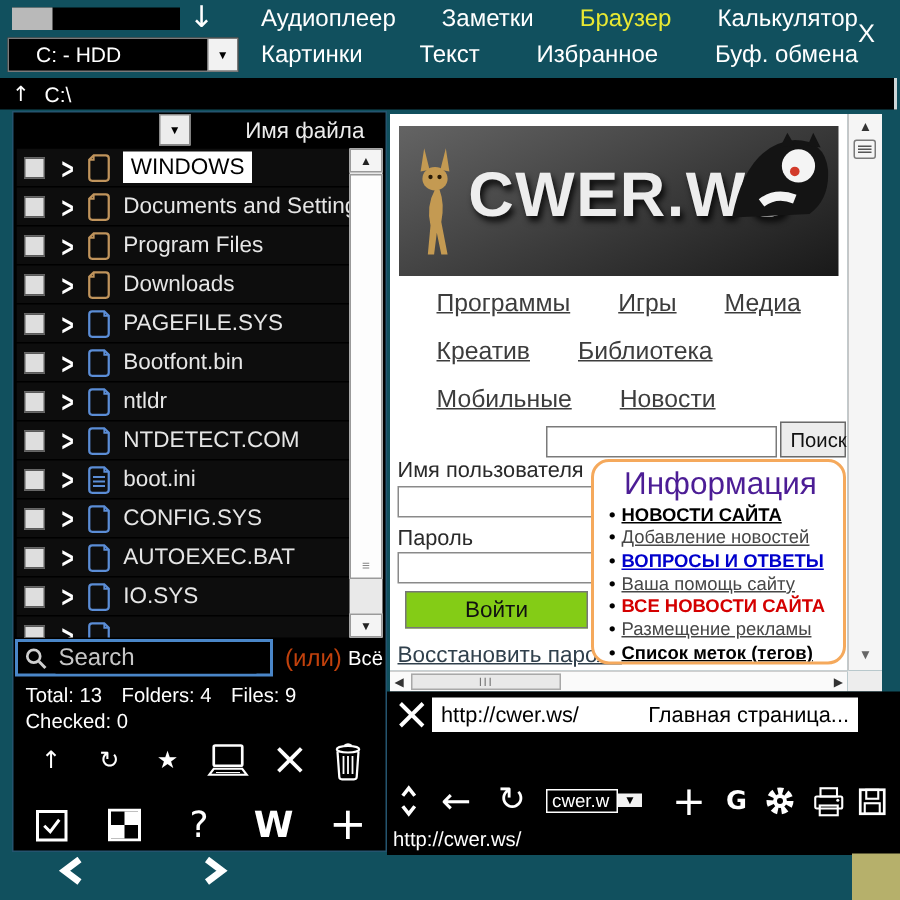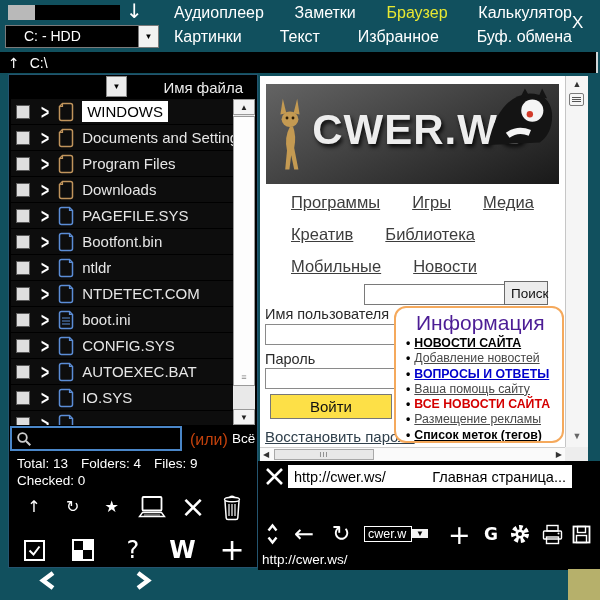--- a/index.html
+++ b/index.html
@@ -63,28 +63,28 @@
   #banner{position:absolute;left:6px;top:8px;width:293px;height:100px;
           background:linear-gradient(155deg,#646464,#3a3a3a 55%,#191919);}
   #logo{position:absolute;left:0;right:0;top:22px;text-align:center;color:#ededed;font-size:42px;font-weight:bold;
         letter-spacing:1px;text-shadow:2px 3px 4px rgba(0,0,0,.85);padding-left:14px;}
   #coyote{position:absolute;left:6px;bottom:8px;}
   #cat{position:absolute;right:2px;top:2px;}
   #bnav{position:absolute;left:10px;top:110px;margin-left:21px;}
   .bnav-row{height:32px;display:flex;align-items:center;gap:32px;}
   .bnav-row a{color:#3d3d3d;font-size:16.5px;text-decoration:underline;white-space:nowrap;}
   #bsearch-input{position:absolute;left:104px;top:208px;width:148px;height:17px;border:1px solid #7a7a7a;}
-  #bsearch-btn{position:absolute;left:244px;top:205px;width:44px;height:24px;background:#ececec;
+  #bsearch-btn{position:absolute;left:260px;top:205px;width:44px;height:24px;background:#ececec;
                border:1px solid #6a6a6a;font-size:13.5px;color:#111;font-family:"Liberation Sans",sans-serif;}
   .form-label{position:absolute;color:#2a2a2a;font-size:14.5px;}
   #user-label{left:5px;top:230px;}
   #user-input{position:absolute;left:5px;top:248px;width:152px;height:17px;border:1px solid #8a8a8a;}
   #pass-label{left:5px;top:275px;}
   #pass-input{position:absolute;left:5px;top:292px;width:152px;height:17px;border:1px solid #8a8a8a;}
-  #login-btn{position:absolute;left:10px;top:318px;width:122px;height:25px;background:#fde047;
+  #login-btn{position:absolute;left:10px;top:318px;width:122px;height:25px;background:#84cc16;
              border:1px solid #777;font-size:15px;color:#111;font-family:"Liberation Sans",sans-serif;}
   #restore-link{position:absolute;left:5px;top:352px;color:#30404c;font-size:15px;text-decoration:underline;white-space:nowrap;}
   #infobox{position:absolute;left:134px;top:230px;width:170px;height:137px;background:#fff;
            border:2px solid #f5a95c;border-radius:12px;box-sizing:border-box;z-index:3;overflow:hidden;}
   #info-title{color:#4c1d95;font-size:21px;margin:3px 0 1px 20px;}
   #info-list{list-style:none;margin:0;padding:0 0 0 10px;}
   #info-list li{font-size:12.3px;line-height:15.3px;white-space:nowrap;}
   #info-list .bullet{color:#000;margin-right:4px;font-weight:bold;}
   .i-bold-black{font-weight:bold;color:#000;text-decoration:underline;}
   .i-gray{color:#474747;text-decoration:underline;}
@@ -317,20 +317,21 @@
           <span class="grip">≡</span>
         </div>
       <div class="sc-btn" style="bottom:0;">▼</div>
     </div>
     <div id="fsearch-row" class="abs">
       <div id="search-box">
         <svg width="16" height="16" viewBox="0 0 16 16" style="margin-left:4px;flex:none;">
           <circle cx="6.5" cy="6.5" r="4.3" fill="none" stroke="#cfcfcf" stroke-width="1.8"></circle>
           <path d="M10 10 L14.3 14.3" stroke="#cfcfcf" stroke-width="2"></path>
         </svg>
+        <input id="search-input" placeholder="Search" style="">
       </div>
       <span id="or-label">(или)</span>
       <span id="all-label">Всё</span>
     </div>
     <div id="fstats" class="abs">
       <div>
         <span>Total: 13</span><span>Folders: 4</span><span>Files: 9</span>
       </div>
       <div><span>Checked: 0</span></div>
     </div>

